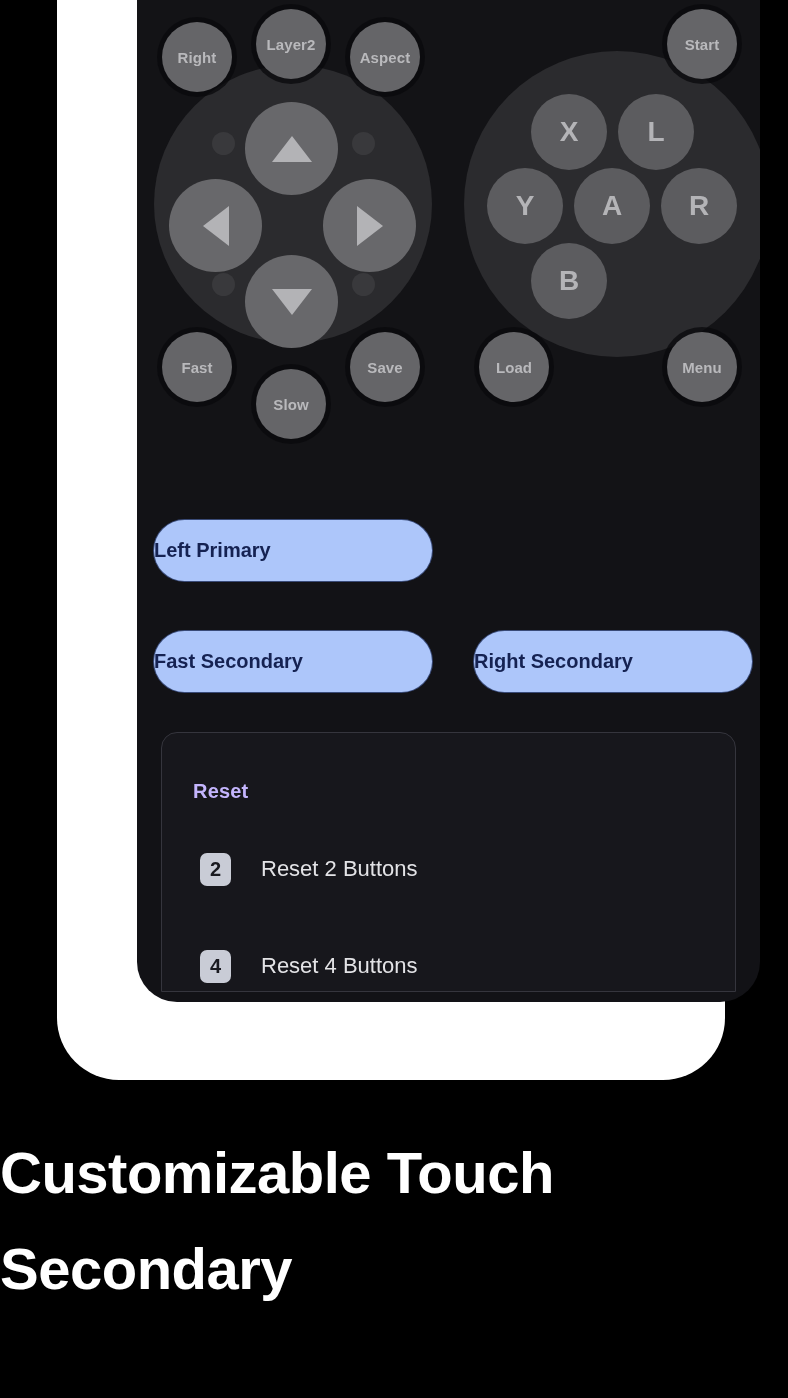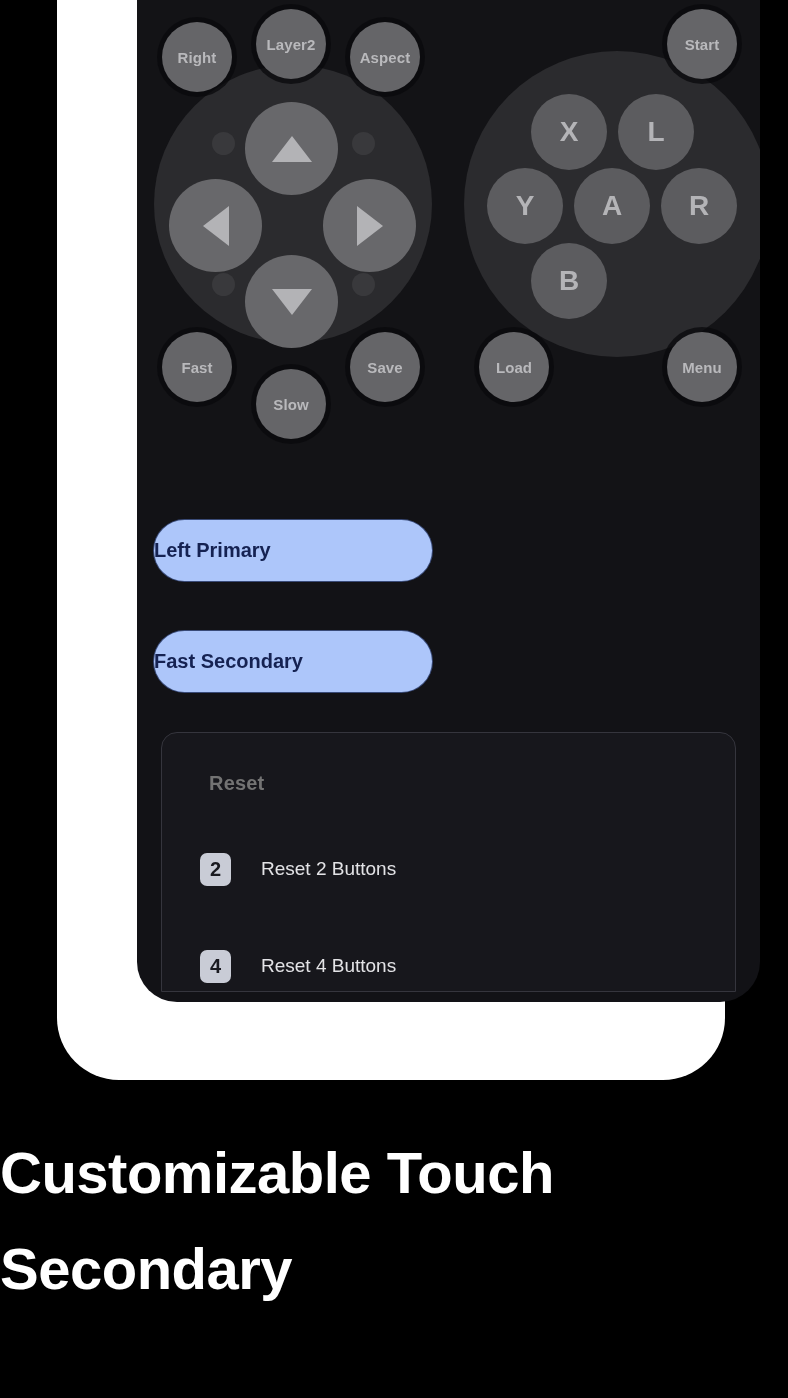--- a/index.html
+++ b/index.html
@@ -68,35 +68,35 @@
   }
 
   
   #reset-card{
     position:absolute;left:24px;top:812px;width:575px;height:260px;
     background:#17171c;border:1px solid #35353d;
     border-top-left-radius:16px;border-top-right-radius:16px;
     box-sizing:border-box;overflow:hidden;
   }
   #reset-title{
-    position:absolute;left:31px;top:39px;
-    color:#737373;font-size:20px;font-weight:700;letter-spacing:.2px;margin-left:16px;
+    position:absolute;left:31px;top:47px;
+    color:#c4b5fd;font-size:20px;font-weight:700;letter-spacing:.2px;
   }
   .reset-row{
     position:absolute;left:0;width:575px;height:62px;
     display:flex;align-items:center;
   }
   .num-chip{
     margin-left:38px;width:31px;height:33px;border-radius:7px;
     background:#c9ccd6;color:#1a1a20;
     display:flex;align-items:center;justify-content:center;
     font-size:20px;font-weight:700;flex:0 0 auto;
   }
   .reset-label{
-    margin-left:30px;color:#e3e3e6;font-size:19px;font-weight:400;
+    margin-left:30px;color:#e3e3e6;font-size:22px;font-weight:400;
     white-space:nowrap;
   }
 
   
   #caption{
     position:absolute;left:0;top:1125px;width:788px;
     color:#ffffff;
     font-size:58px;font-weight:700;line-height:1.65;
     letter-spacing:-.5px;
   }
@@ -182,20 +182,23 @@
         </div>
       </div>
 
       <div id="pill-area">
         <div class="pill" style="left:17px;top:8px;width:278px;">
           <span>Left Primary</span>
         </div>
         <div class="pill" style="left:17px;top:119px;width:278px;">
           <span>Fast Secondary</span>
         </div>
+        <div class="pill" style="left:337px;top:119px;width:278px;">
+          <span>Right Secondary</span>
+        </div>
       </div>
 
       <div id="reset-card">
         <div id="reset-title">Reset</div>
 
         <div class="reset-row" style="top:105px;">
           <div class="num-chip">2</div>
           <div class="reset-label">Reset 2 Buttons</div>
         </div>
 

